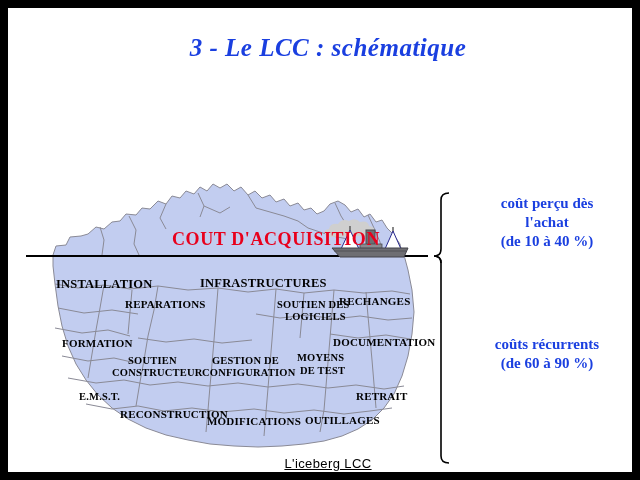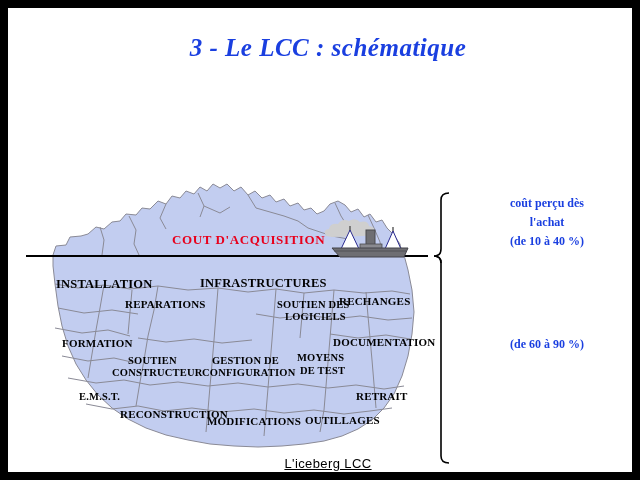--- a/index.html
+++ b/index.html
@@ -69,33 +69,33 @@
     color: #000000;
     font-family: "Liberation Serif", serif;
     font-weight: bold;
     font-variant: small-caps;
     white-space: nowrap;
     line-height: 11px;
     letter-spacing: 0.2px;
   }
   .lbl.red {
     color: #e8001c;
-    font-size: 13px;
+    font-size: 18px;
     letter-spacing: 0.6px;
   }
   .s11 { font-size: 11px; }
   .s12 { font-size: 12.5px; }
   .s10 { font-size: 10.5px; }
 
   .rlbl {
     position: absolute;
     color: #1a3fe0;
     font-family: "Liberation Serif", serif;
     font-weight: bold;
-    font-size: 12px;
+    font-size: 15px;
     line-height: 19px;
     text-align: center;
     white-space: nowrap;
   }
   #caption {
     position: absolute;
     left: 0;
     top: 448px;
     width: 640px;
     text-align: center;
@@ -224,18 +224,19 @@
       <div class="lbl s11" style="left: 284px; top: 407px; padding-left: 13px;">OUTILLAGES</div>
     </div>
 
   <div class="rlbl" style="left:455px; top:186px; width:168px;">
     <div>coût perçu dès</div>
     <div>l'achat</div>
     <div>(de 10 à 40 %)</div>
   </div>
 
   <div class="rlbl" style="left:455px; top:327px; width:168px;">
+    <div>coûts récurrents</div>
     <div>(de 60 à 90 %)</div>
   </div>
 
   <div id="caption">L'iceberg LCC</div>
 
 </div>
 
 </body></html>

